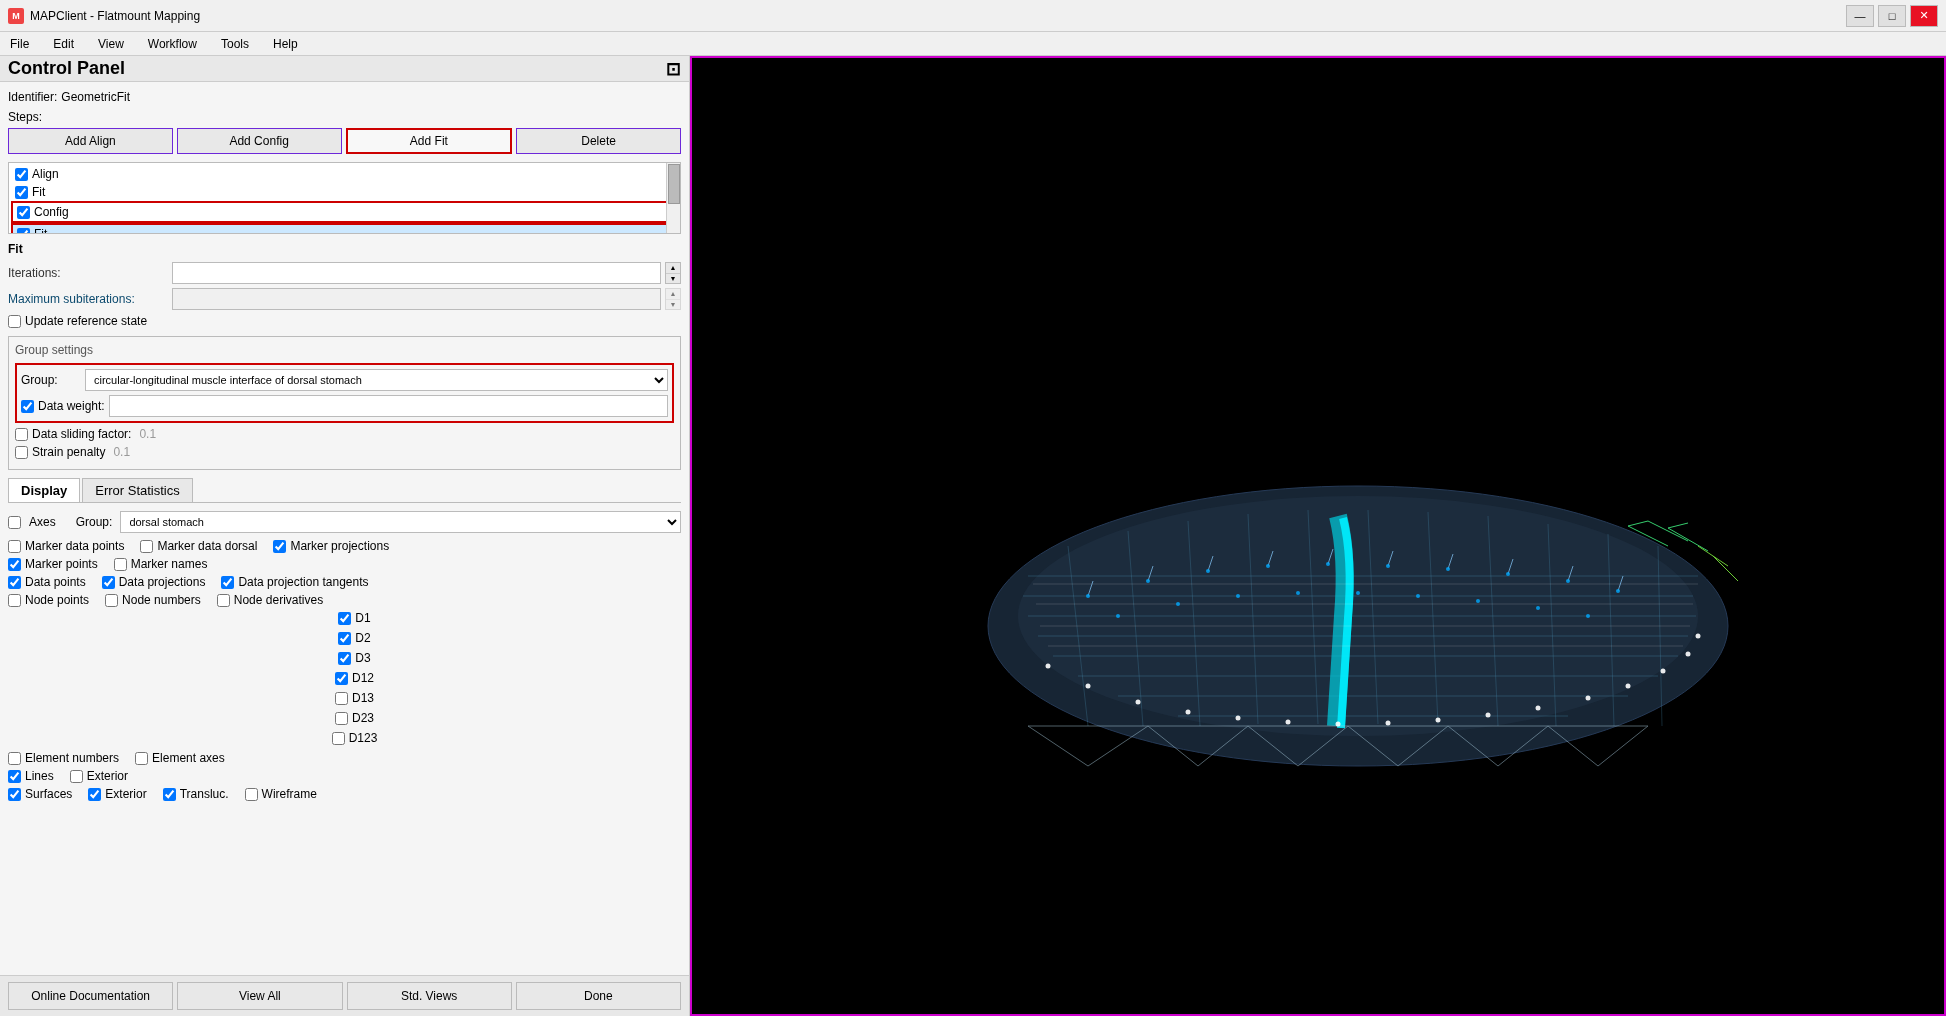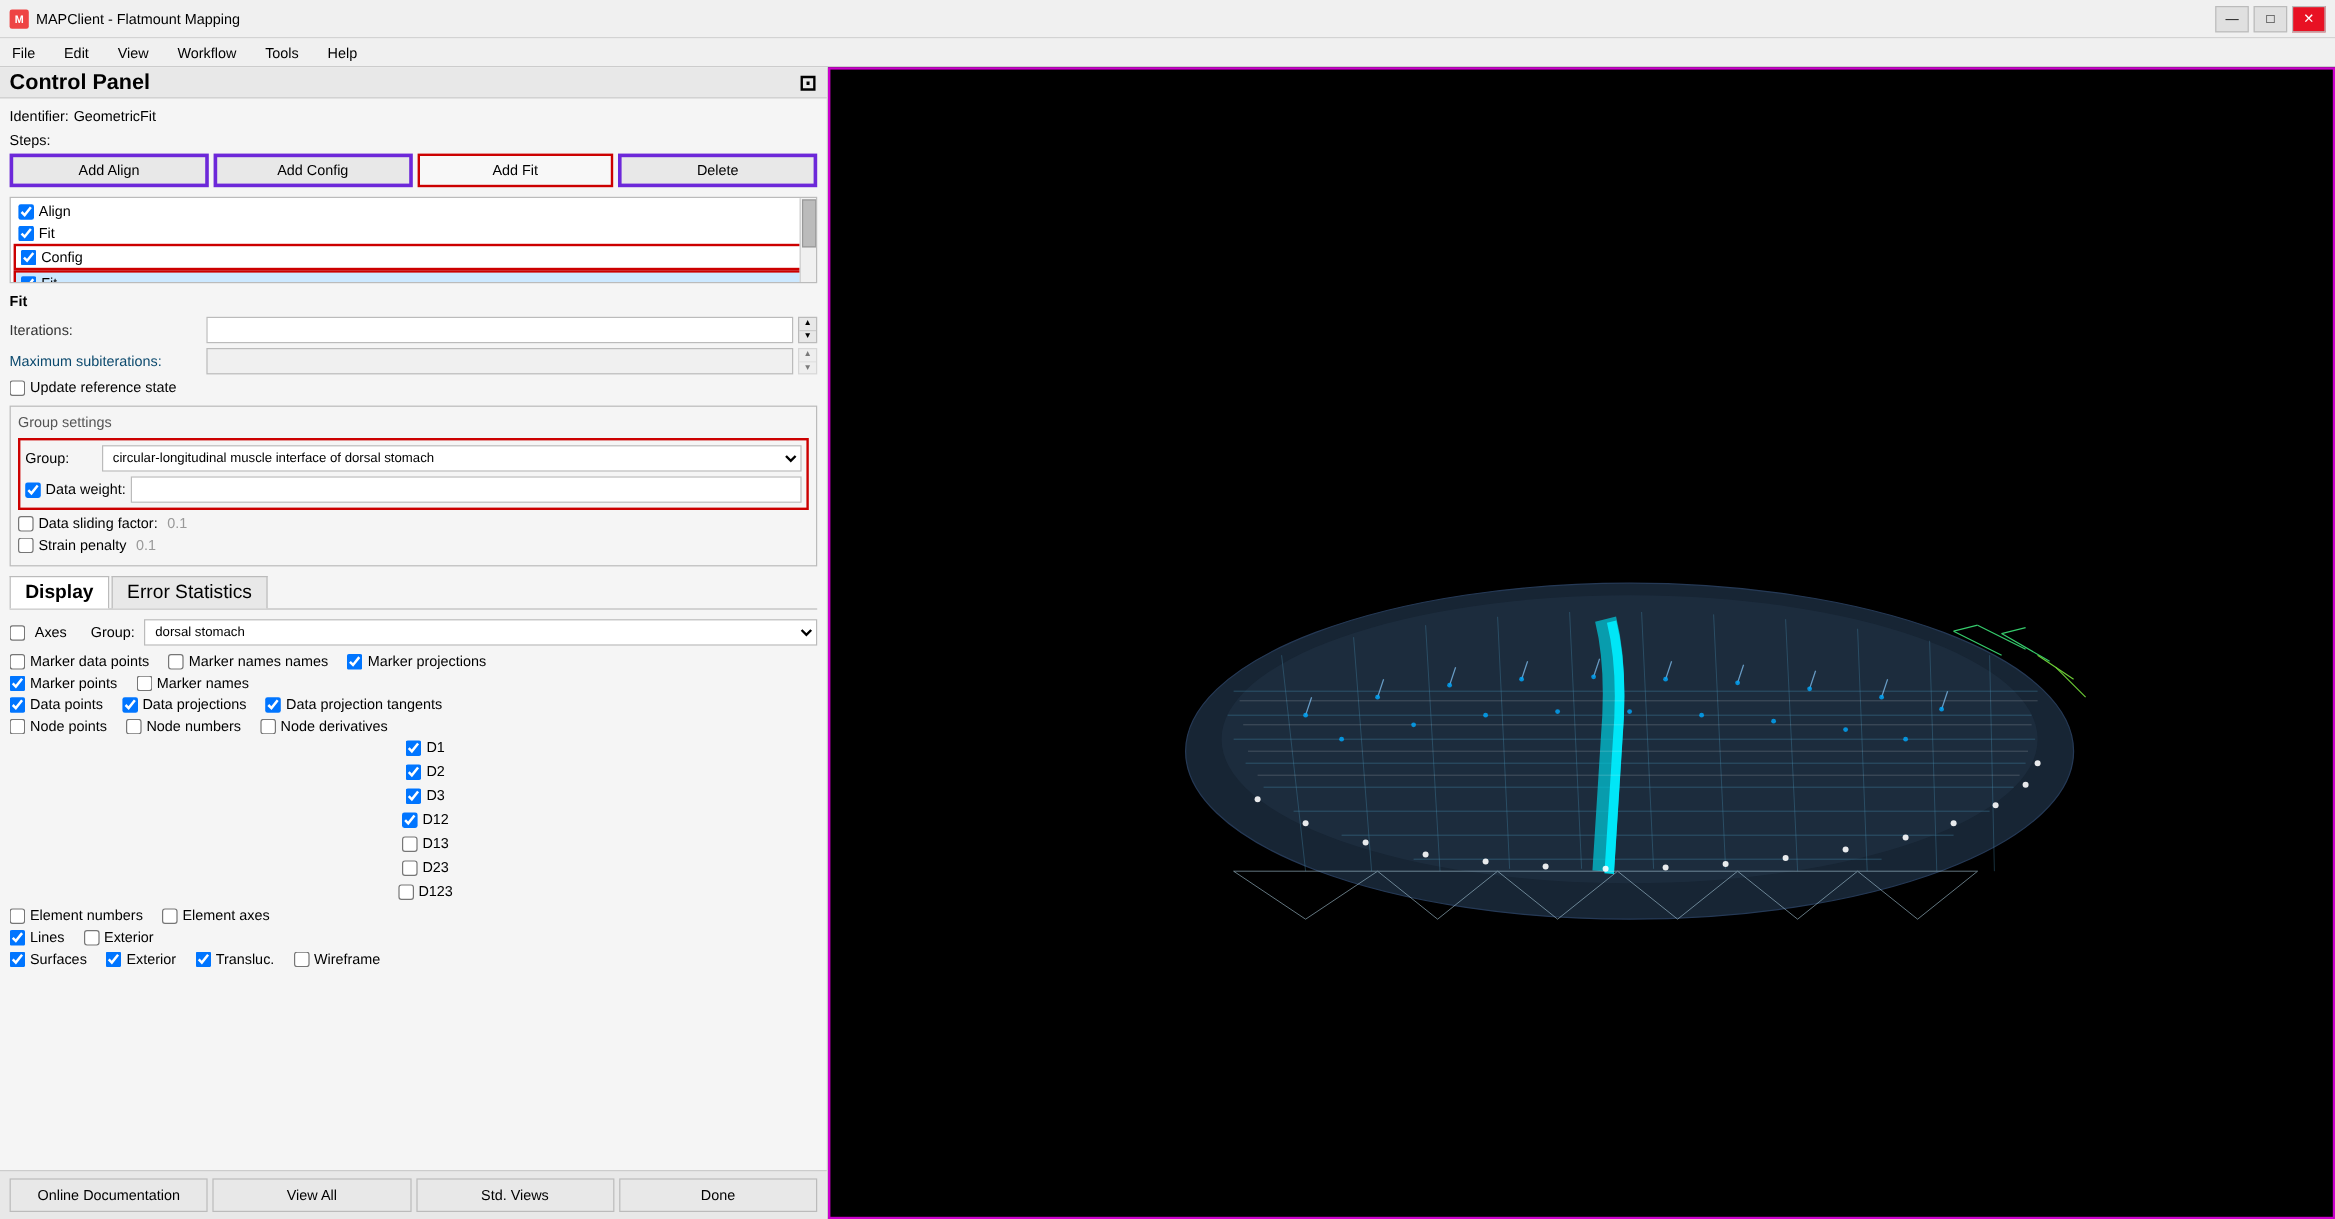--- a/index.html
+++ b/index.html
@@ -90,21 +90,21 @@
     .steps-label { font-size: 12px; margin-bottom: 4px; }
     .steps-buttons {
       display: flex;
       gap: 4px;
       margin-bottom: 8px;
     }
     .step-btn {
       flex: 1;
       padding: 4px 8px;
       background: #e8e8e8;
-      border: 3px solid #6d28d9;
+      border: 1px solid #6d28d9;
       cursor: pointer;
       font-size: 12px;
       text-align: center;
     }
     .step-btn.active-red {
       border: 2px solid #cc0000;
       background: #f8f8f8;
     }
     .steps-list {
       border: 1px solid #bbb;
@@ -237,21 +237,21 @@
     .tabs-row {
       display: flex;
       border-bottom: 1px solid #bbb;
       margin-bottom: 8px;
     }
     .tab {
       padding: 4px 12px;
       border: 1px solid #bbb;
       border-bottom: none;
       cursor: pointer;
-      font-size: 16px;
+      font-size: 13px;
       background: #e8e8e8;
       margin-right: 2px;
     }
     .tab.active {
       background: white;
       font-weight: 600;
     }
     .display-section { font-size: 12px; }
     .axes-row {
       display: flex;
@@ -486,21 +486,21 @@
           </select>
         </div>
 
         <div class="checks-row-3">
           <div class="check-item">
             <input type="checkbox" style="">
             <span>Marker data points</span>
           </div>
           <div class="check-item">
             <input type="checkbox" style="">
-            <span>Marker names names</span>
+            <span>Marker data dorsal</span>
           </div>
           <div class="check-item">
             <input type="checkbox" checked="" style="">
             <span>Marker projections</span>
           </div>
         </div>
 
         <div class="checks-row-3">
           <div class="check-item">
             <input type="checkbox" checked="" style="">

